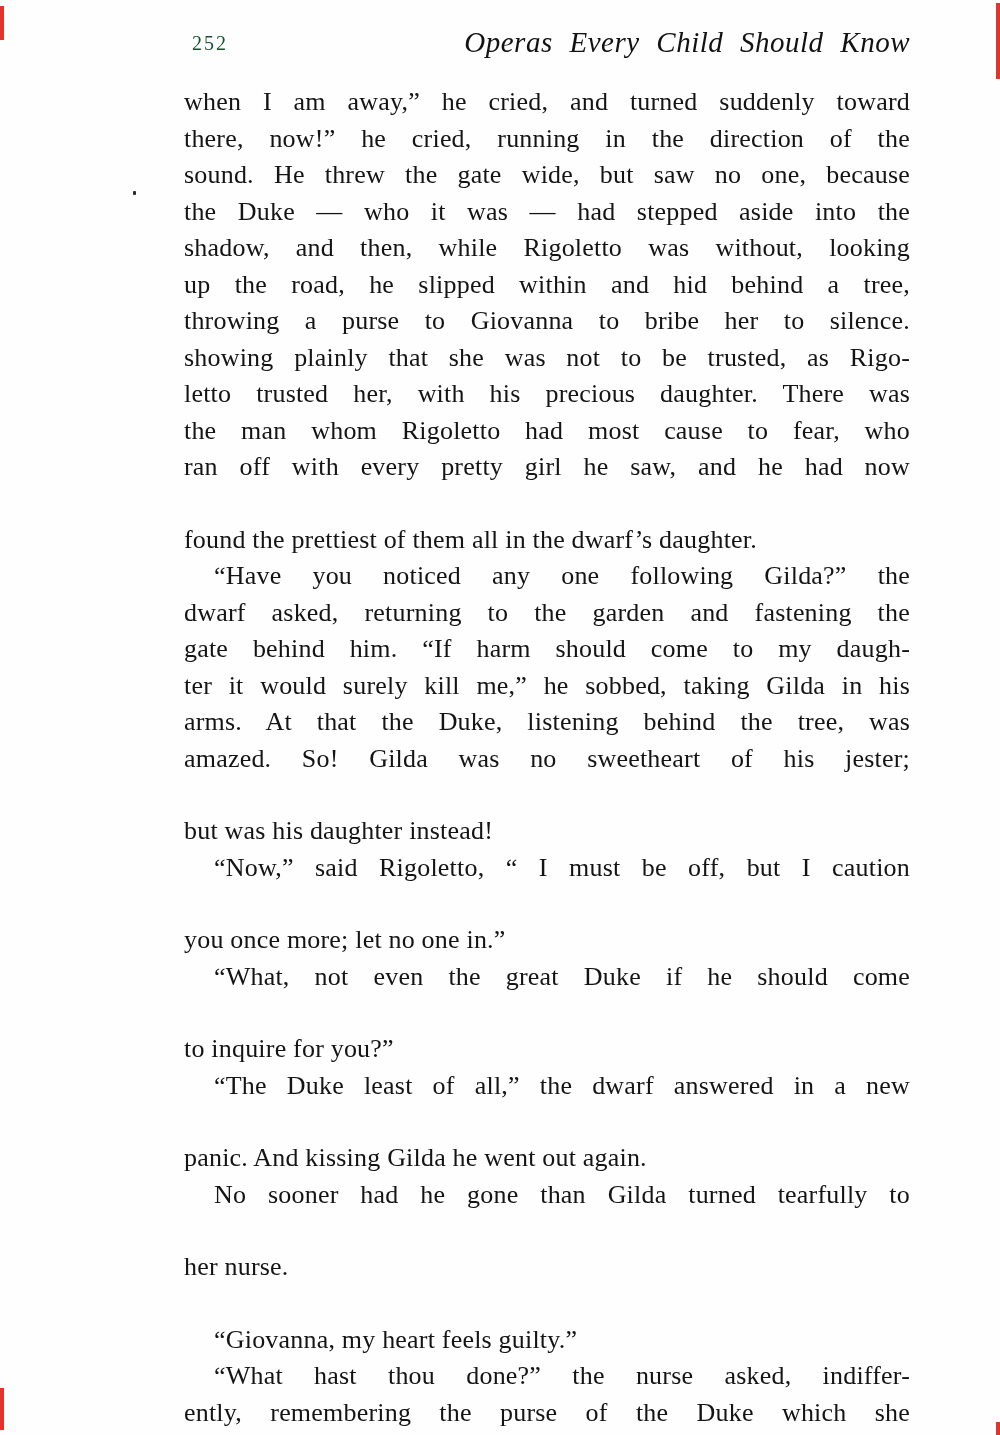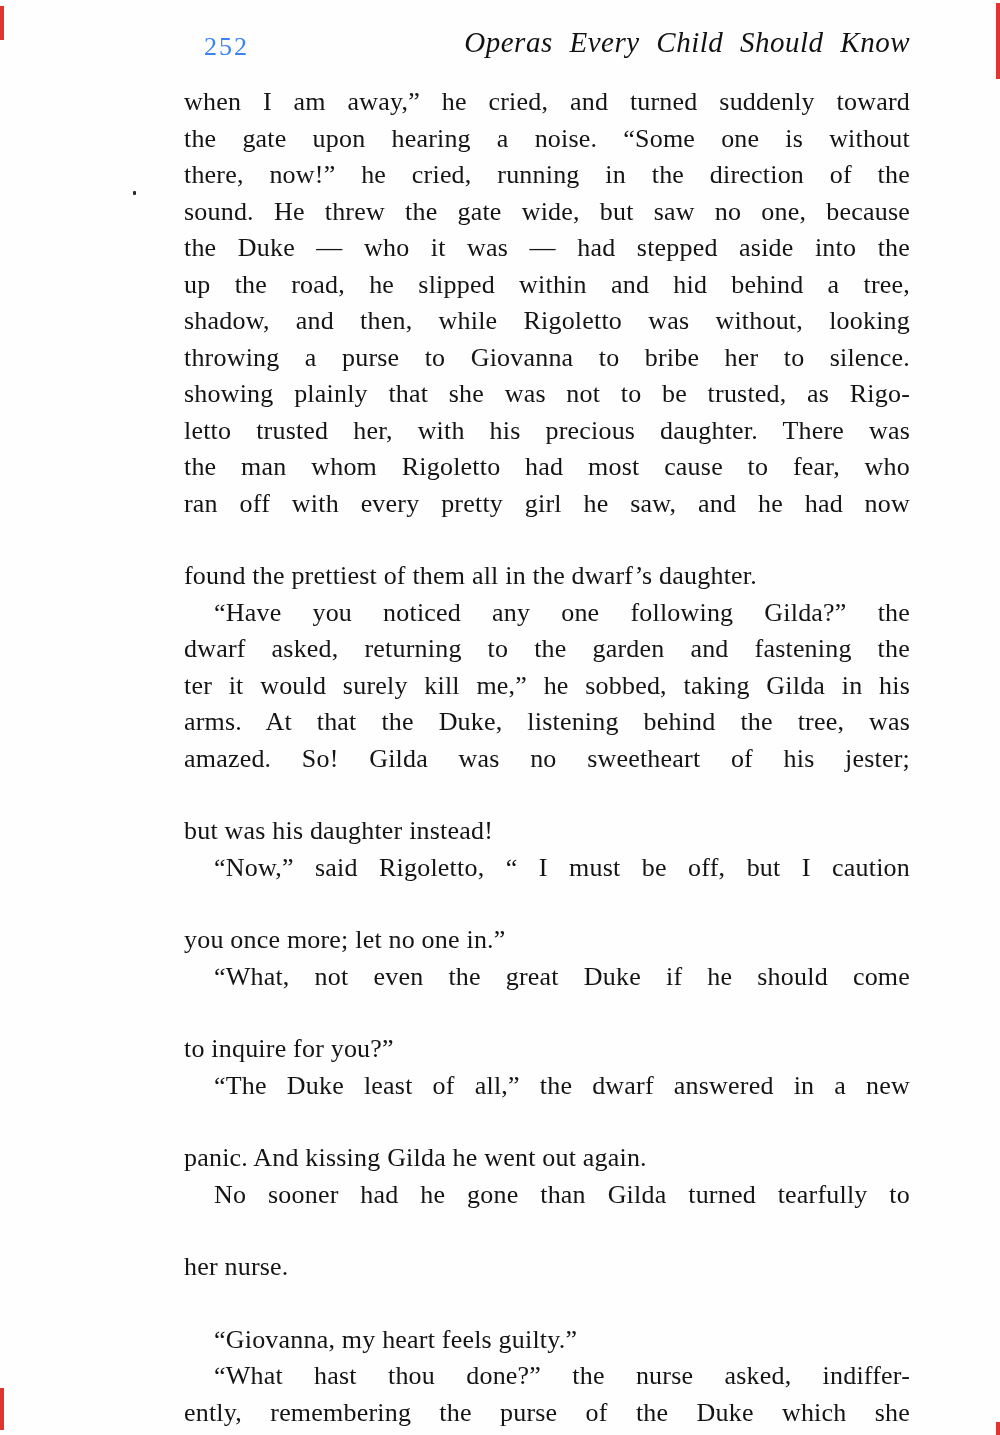--- a/index.html
+++ b/index.html
@@ -18,25 +18,25 @@
   .running-header {
     position: absolute;
     top: 26px;
     left: 184px;
     width: 726px;
     height: 40px;
     color: #121212;
   }
   .page-number {
     position: absolute;
-    left: 20px;
+    left: 8px;
     top: 6px;
-    font-size: 26px;
+    font-size: 20px;
     letter-spacing: 2px;
-    color: #3b82f6;
+    color: #14532d;
   }
   .header-title {
     position: absolute;
     left: 0;
     right: 0;
     top: 0;
     text-align: right;
     font-style: italic;
     font-size: 29px;
     word-spacing: 9px;
@@ -99,34 +99,34 @@
 
   <div class="scan-speck"></div>
 
   <div class="running-header">
     <span class="page-number">252</span>
     <span class="header-title">Operas Every Child Should Know</span>
   </div>
 
   <div class="text-block">
     <div class="line">when I am away,” he cried, and turned suddenly toward</div>
-    <div class="line">the gate upon hearing a noise.  “Some one is without</div>
     <div class="line">there, now!” he cried, running in the direction of the</div>
     <div class="line">sound.  He threw the gate wide, but saw no one, because</div>
     <div class="line">the Duke — who it was — had stepped aside into the</div>
+    <div class="line">shadow, and then, while Rigoletto was without, looking</div>
     <div class="line">up the road, he slipped within and hid behind a tree,</div>
-    <div class="line">shadow, and then, while Rigoletto was without, looking</div>
     <div class="line">throwing a purse to Giovanna to bribe her to silence.</div>
     <div class="line">showing plainly that she was not to be trusted, as Rigo-</div>
     <div class="line">letto trusted her, with his precious daughter.  There was</div>
     <div class="line">the man whom Rigoletto had most cause to fear, who</div>
     <div class="line">ran off with every pretty girl he saw, and he had now</div>
     <div class="line end">found the prettiest of them all in the dwarf’s daughter.</div>
     <div class="line indent">“Have you noticed any one following Gilda?” the</div>
     <div class="line">dwarf asked, returning to the garden and fastening the</div>
+    <div class="line">gate behind him.  “If harm should come to my daugh-</div>
     <div class="line">ter it would surely kill me,” he sobbed, taking Gilda in his</div>
     <div class="line">arms.  At that the Duke, listening behind the tree, was</div>
     <div class="line">amazed.  So!  Gilda was no sweetheart of his jester;</div>
     <div class="line end">but was his daughter instead!</div>
     <div class="line indent">“Now,” said Rigoletto, “ I must be off, but I caution</div>
     <div class="line end">you once more; let no one in.”</div>
     <div class="line indent">“What, not even the great Duke if he should come</div>
     <div class="line end">to inquire for you?”</div>
     <div class="line indent">“The Duke least of all,” the dwarf answered in a new</div>
     <div class="line end">panic.  And kissing Gilda he went out again.</div>

